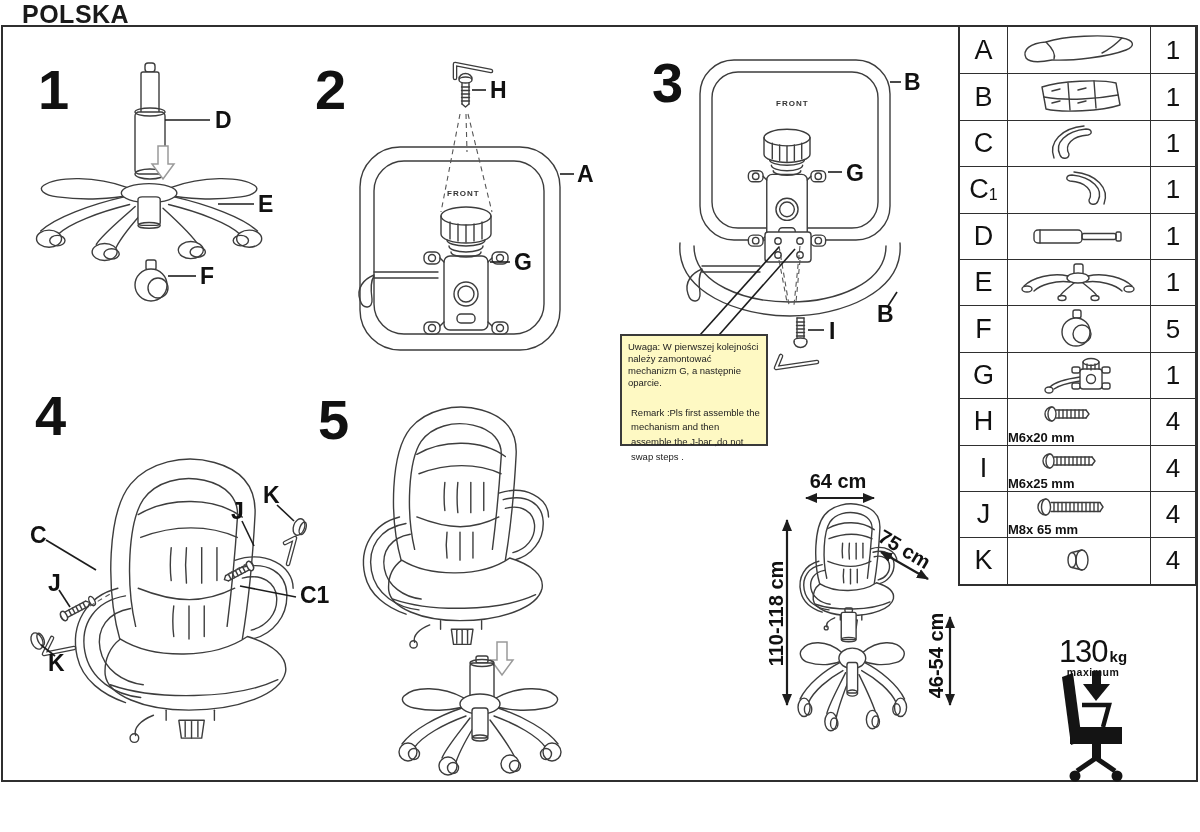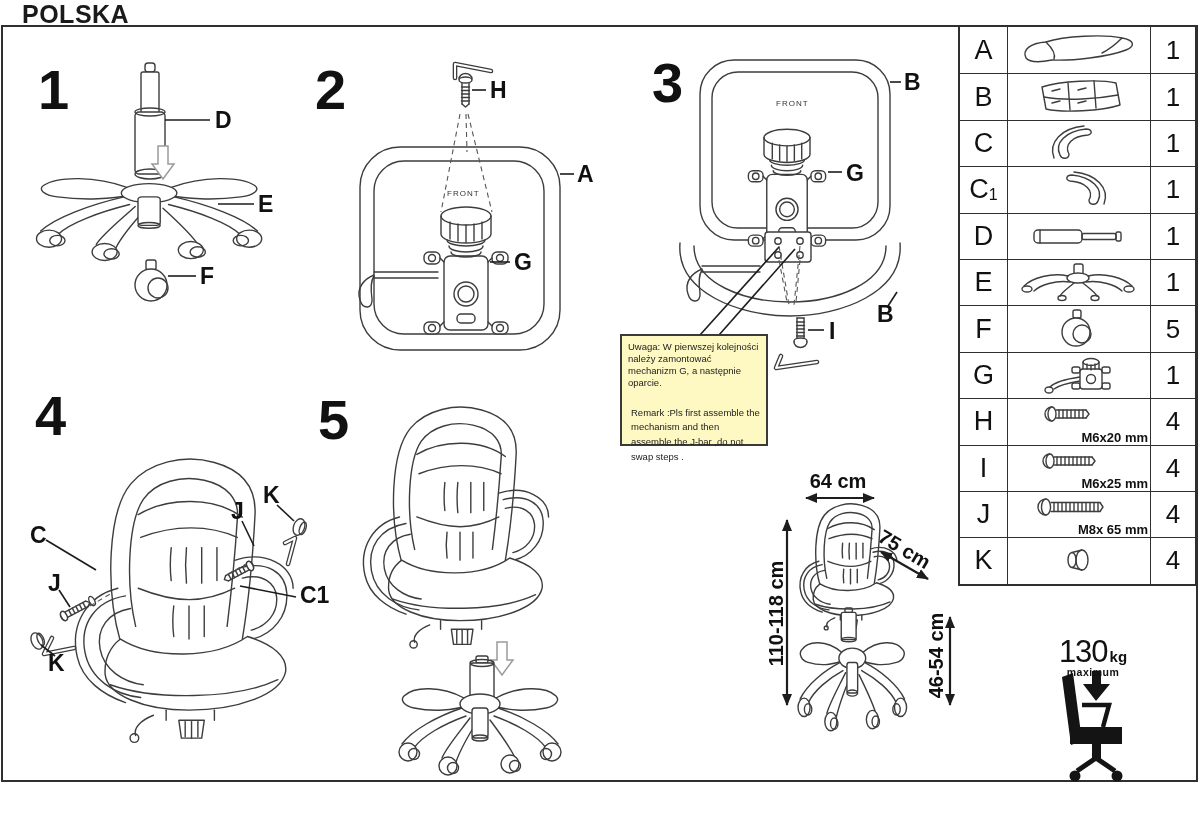--- a/index.html
+++ b/index.html
@@ -2,21 +2,21 @@
 <html><head>
 <meta charset="utf-8">
 <style>
   html,body{margin:0;padding:0;background:#fff;}
   .page{position:relative;width:1200px;height:832px;background:#fff;overflow:hidden;
         font-family:"Liberation Sans","DejaVu Sans",sans-serif;color:#1a1a1a;}
   .title{position:absolute;left:22px;top:0px;font-size:25px;font-weight:bold;letter-spacing:.5px;}
   .main-box{position:absolute;left:1px;top:25px;width:1193px;height:753px;border:2px solid #2f2f2f;}
   .stepnum{position:absolute;font-size:56px;font-weight:bold;line-height:1;color:#111;}
   .plabel{position:absolute;font-size:23px;font-weight:bold;line-height:1;color:#111;}
-  .front-txt{position:absolute;font-size:8px;letter-spacing:1px;color:#333;font-weight:normal;}
+  .front-txt{position:absolute;font-size:8px;letter-spacing:1px;color:#333;font-weight:bold;}
   .art{position:absolute;left:0;top:0;pointer-events:none;}
   .ln{stroke:#3d3d3d;fill:none;stroke-width:1.4;stroke-linecap:round;stroke-linejoin:round;vector-effect:non-scaling-stroke;}
   .wh{fill:#fff;}
   .ldr{stroke:#1c1c1c;stroke-width:1.6;fill:none;}
   .dsh{stroke:#555;stroke-width:1.1;fill:none;stroke-dasharray:5 4;}
   .hk{stroke:#3d3d3d;stroke-width:4.6;fill:none;stroke-linecap:round;stroke-linejoin:round;}
   .hkc{stroke:#fff;stroke-width:2;fill:none;stroke-linecap:round;stroke-linejoin:round;}
   .harrow{fill:#fff;stroke:#9a9a9a;stroke-width:1.5;}
   .dimln{stroke:#1d1d1d;stroke-width:2.2;fill:none;}
   .solid{fill:#141414;stroke:none;}
@@ -32,21 +32,21 @@
   .weight .max{font-size:10.5px;font-weight:bold;letter-spacing:.5px;margin-top:-4px;}
   .parts{position:absolute;left:958px;top:25px;width:239px;border:2px solid #2f2f2f;background:#fff;box-sizing:border-box;}
   .prow{display:flex;height:46.4px;box-sizing:border-box;}
   .prow + .prow{border-top:1.5px solid #2f2f2f;}
   .pletter{width:48px;border-right:1.5px solid #2f2f2f;display:flex;align-items:center;justify-content:center;
            font-size:27px;color:#111;box-sizing:border-box;}
   .pletter sub{font-size:16px;line-height:0;position:relative;top:5px;}
   .picon{flex:1;position:relative;display:flex;align-items:center;justify-content:center;overflow:hidden;}
   .pqty{width:45px;border-left:1.5px solid #2f2f2f;display:flex;align-items:center;justify-content:center;
         font-size:26px;color:#111;box-sizing:border-box;}
-  .psize{position:absolute;bottom:0px;left:0;right:2px;text-align:right;font-size:13px;font-weight:bold;color:#111;}
+  .psize{position:absolute;bottom:0px;left:0;right:2px;text-align:left;font-size:13px;font-weight:bold;color:#111;}
   .footer{position:absolute;left:0;top:783px;width:1200px;text-align:center;font-size:14.5px;line-height:1.12;color:#1a1a1a;}
 </style>
 </head>
 <body>
 
 <div class="page">
 
   <div class="title">POLSKA</div>
   <div class="main-box"></div>
 

